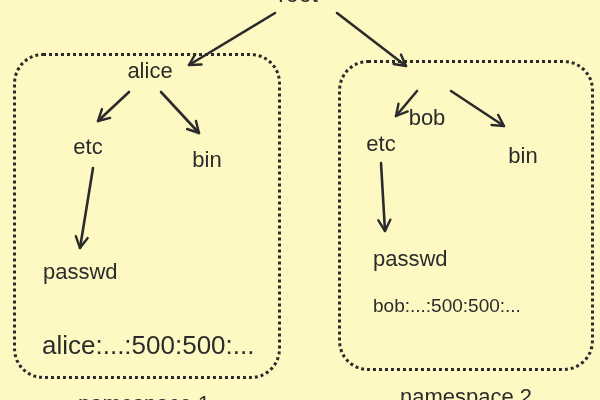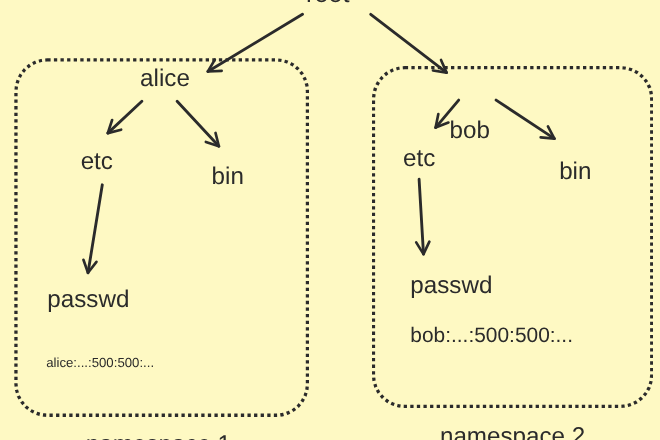--- a/index.html
+++ b/index.html
@@ -37,21 +37,21 @@
     color: #2b2b2b;
   }
   .lbl.centered { transform: translate(-50%, -50%); }
   .lbl.vcenter  { transform: translate(0, -50%); }
   .lbl.hcenter  { transform: translate(-50%, 0); }
   .lbl.root    { left: 298px; top: -6px;  font-size: 23px; transform: translate(-50%, -50%); }
   .lbl.alice   { left: 150px; top: 71px; }
   .lbl.etc-l   { left: 88px;  top: 147px; }
   .lbl.bin-l   { left: 207px; top: 160px; }
   .lbl.passwd-l{ left: 43px;  top: 272px; }
-  .lbl.file-l  { left: 42px;  top: 330px; font-size: 12px; }
+  .lbl.file-l  { left: 42px;  top: 345px; font-size: 26px; }
   .lbl.bob     { left: 427px; top: 76px; margin-top: 42px; }
   .lbl.etc-r   { left: 381px; top: 144px; }
   .lbl.bin-r   { left: 523px; top: 156px; }
   .lbl.passwd-r{ left: 373px; top: 259px; }
   .lbl.file-r  { left: 373px; top: 305px; font-size: 19px; }
   .lbl.cap-1   { left: 144px; top: 393px; }
   .lbl.cap-2   { left: 466px; top: 386px; }
 </style>
 </head>
 <body>

